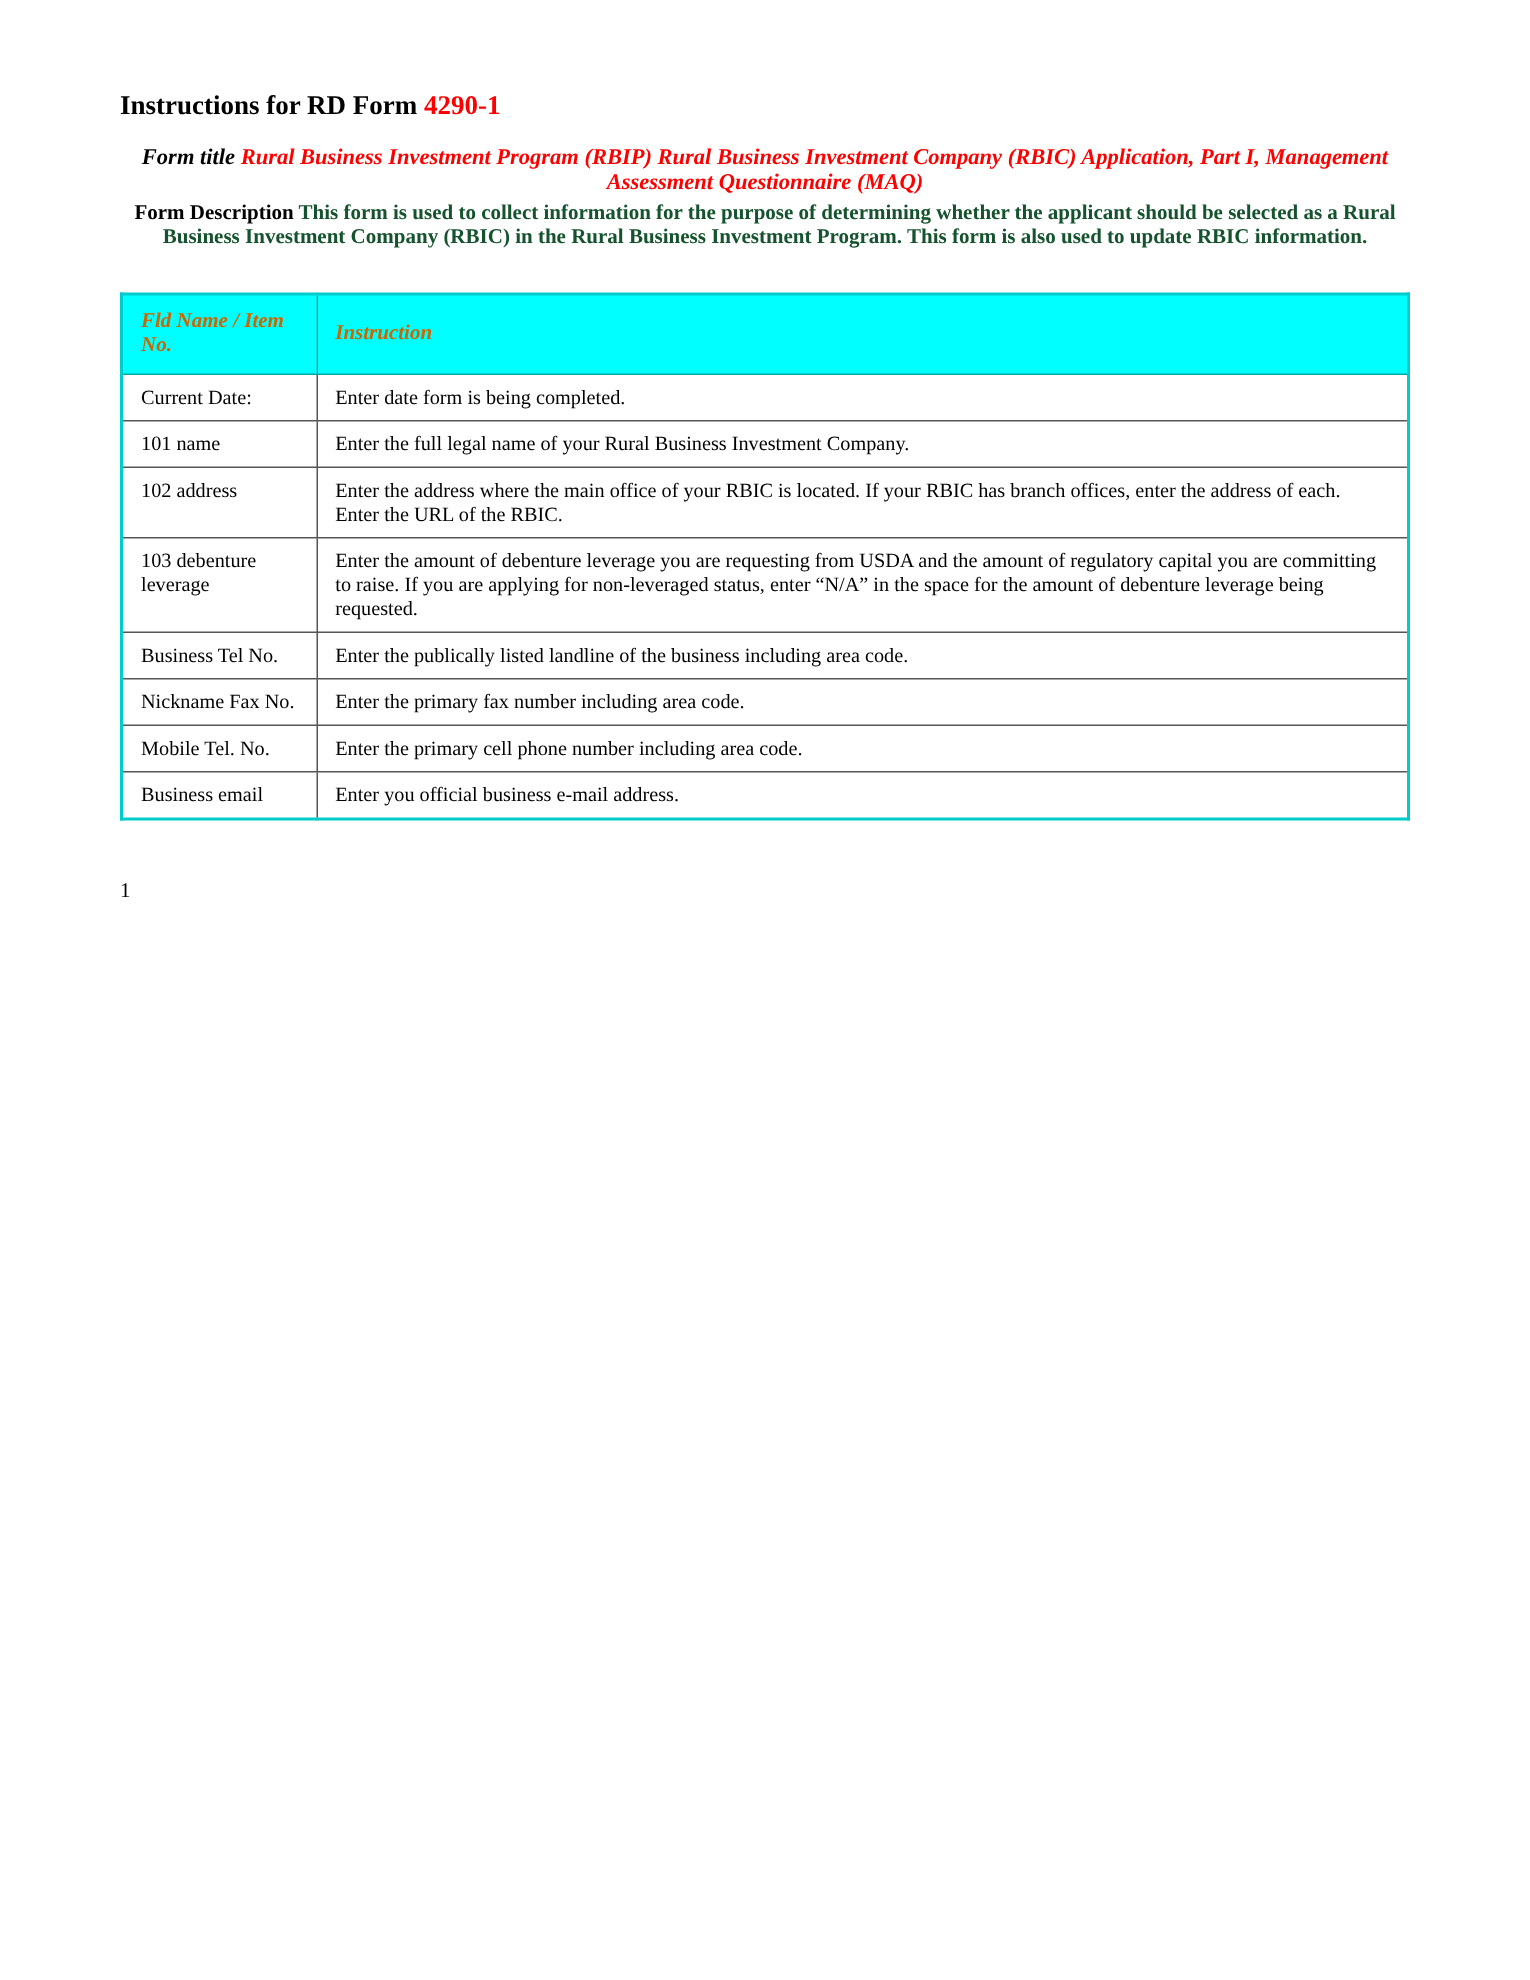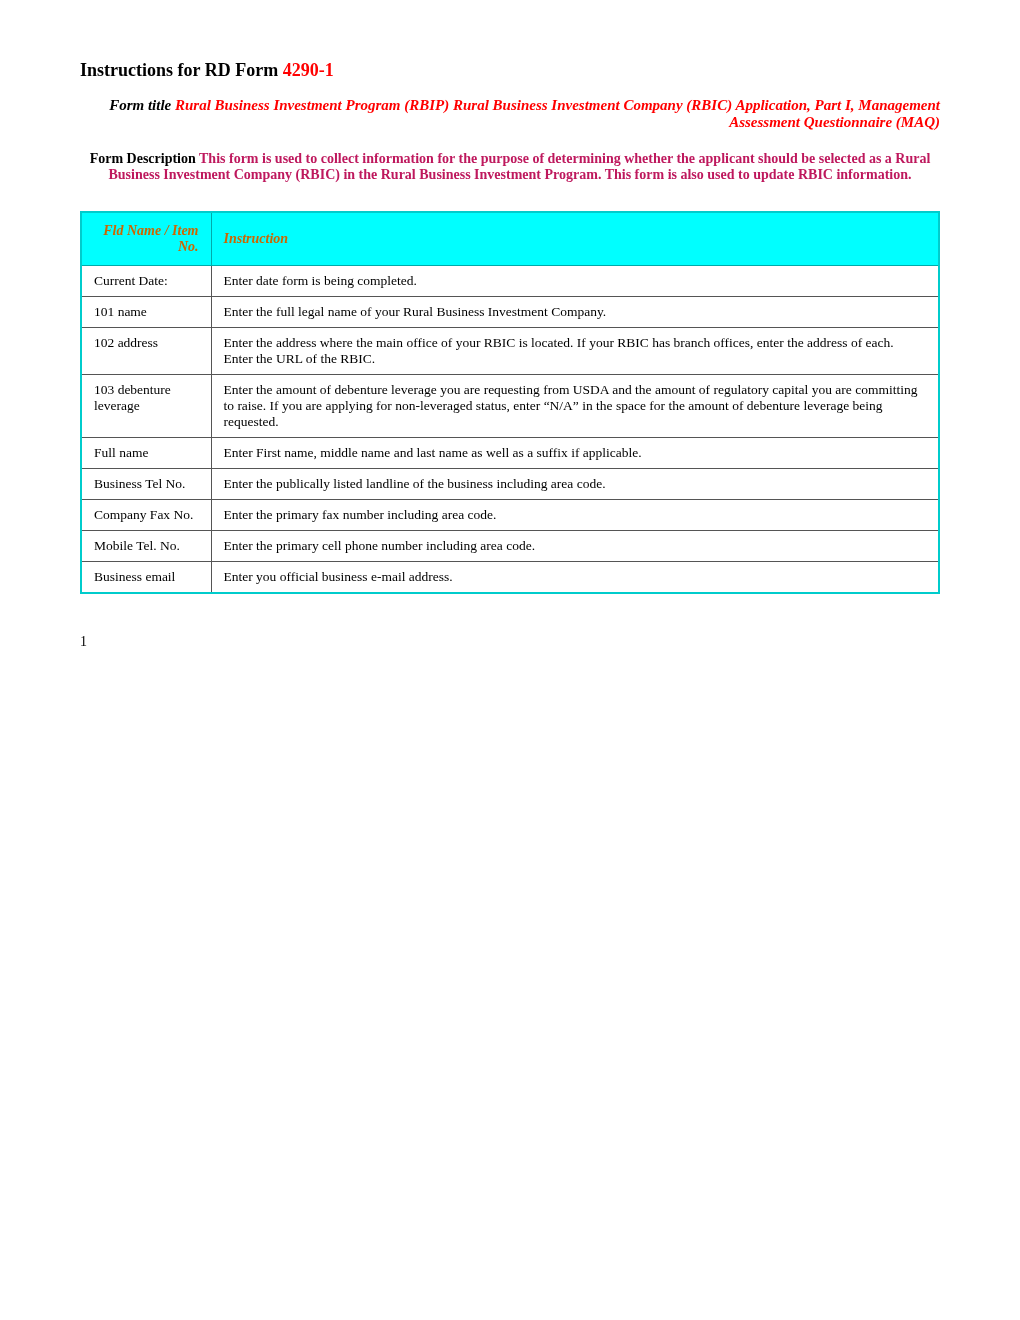--- a/index.html
+++ b/index.html
@@ -22,22 +22,22 @@
       font-size: 18px;
       font-weight: bold;
       margin-bottom: 16px;
     }
 
     .main-title .form-number {
       color: #ff0000;
     }
 
     .form-title-block {
-      text-align: right;
-      margin-bottom: 20px;
+      text-align: center;
+      margin-bottom: 4px;
       font-family: Liberation Serif, serif;
     }
 
     .form-title-label {
       font-style: italic;
       font-weight: bold;
       font-size: 15px;
     }
 
     .form-title-value {
@@ -51,21 +51,21 @@
       margin-bottom: 28px;
       text-align: center;
     }
 
     .form-desc-label {
       font-weight: bold;
       font-size: 14px;
     }
 
     .form-desc-value {
-      color: #be185d;
+      color: #14532d;
       font-weight: bold;
       font-size: 14px;
     }
 
     table {
       width: 100%;
       border-collapse: collapse;
       border: 2px solid #00cccc;
       margin-bottom: 40px;
     }
@@ -92,21 +92,21 @@
       white-space: pre-wrap;
     }
 
     .page-number {
       font-size: 14px;
       margin-top: 10px;
     }
 
     .header-row th:first-child {
       width: 130px;
-      text-align: right;
+      text-align: left;
     }
 
     .header-row th:last-child {
       text-align: left;
     }
   </style>
 </head>
 <body>
 
 <h1 class="main-title">
@@ -139,29 +139,25 @@
       </tr>
       <tr>
         <td>102 address</td>
         <td>Enter the address where the main office of your RBIC is located.  If your RBIC has branch offices, enter the address of each.  Enter the URL of the RBIC.</td>
       </tr>
       <tr>
         <td>103 debenture leverage</td>
         <td>Enter the amount of debenture leverage you are requesting from USDA and the amount of regulatory capital you are committing to raise.  If you are applying for non-leveraged status, enter “N/A” in the space for the amount of debenture leverage being requested.</td>
       </tr>
       <tr>
-        <td>Full name</td>
-        <td>Enter First name, middle name and last name as well as a suffix if applicable.</td>
-      </tr>
-      <tr>
         <td>Business Tel No.</td>
         <td>Enter the publically listed landline of the business including area code.</td>
       </tr>
       <tr>
-        <td>Company Fax No.</td>
+        <td>Nickname Fax No.</td>
         <td>Enter the primary fax number including area code.</td>
       </tr>
       <tr>
         <td>Mobile Tel. No.</td>
         <td>Enter the primary cell phone number including area code.</td>
       </tr>
       <tr>
         <td>Business email</td>
         <td>Enter you official business e-mail address.</td>
       </tr>

